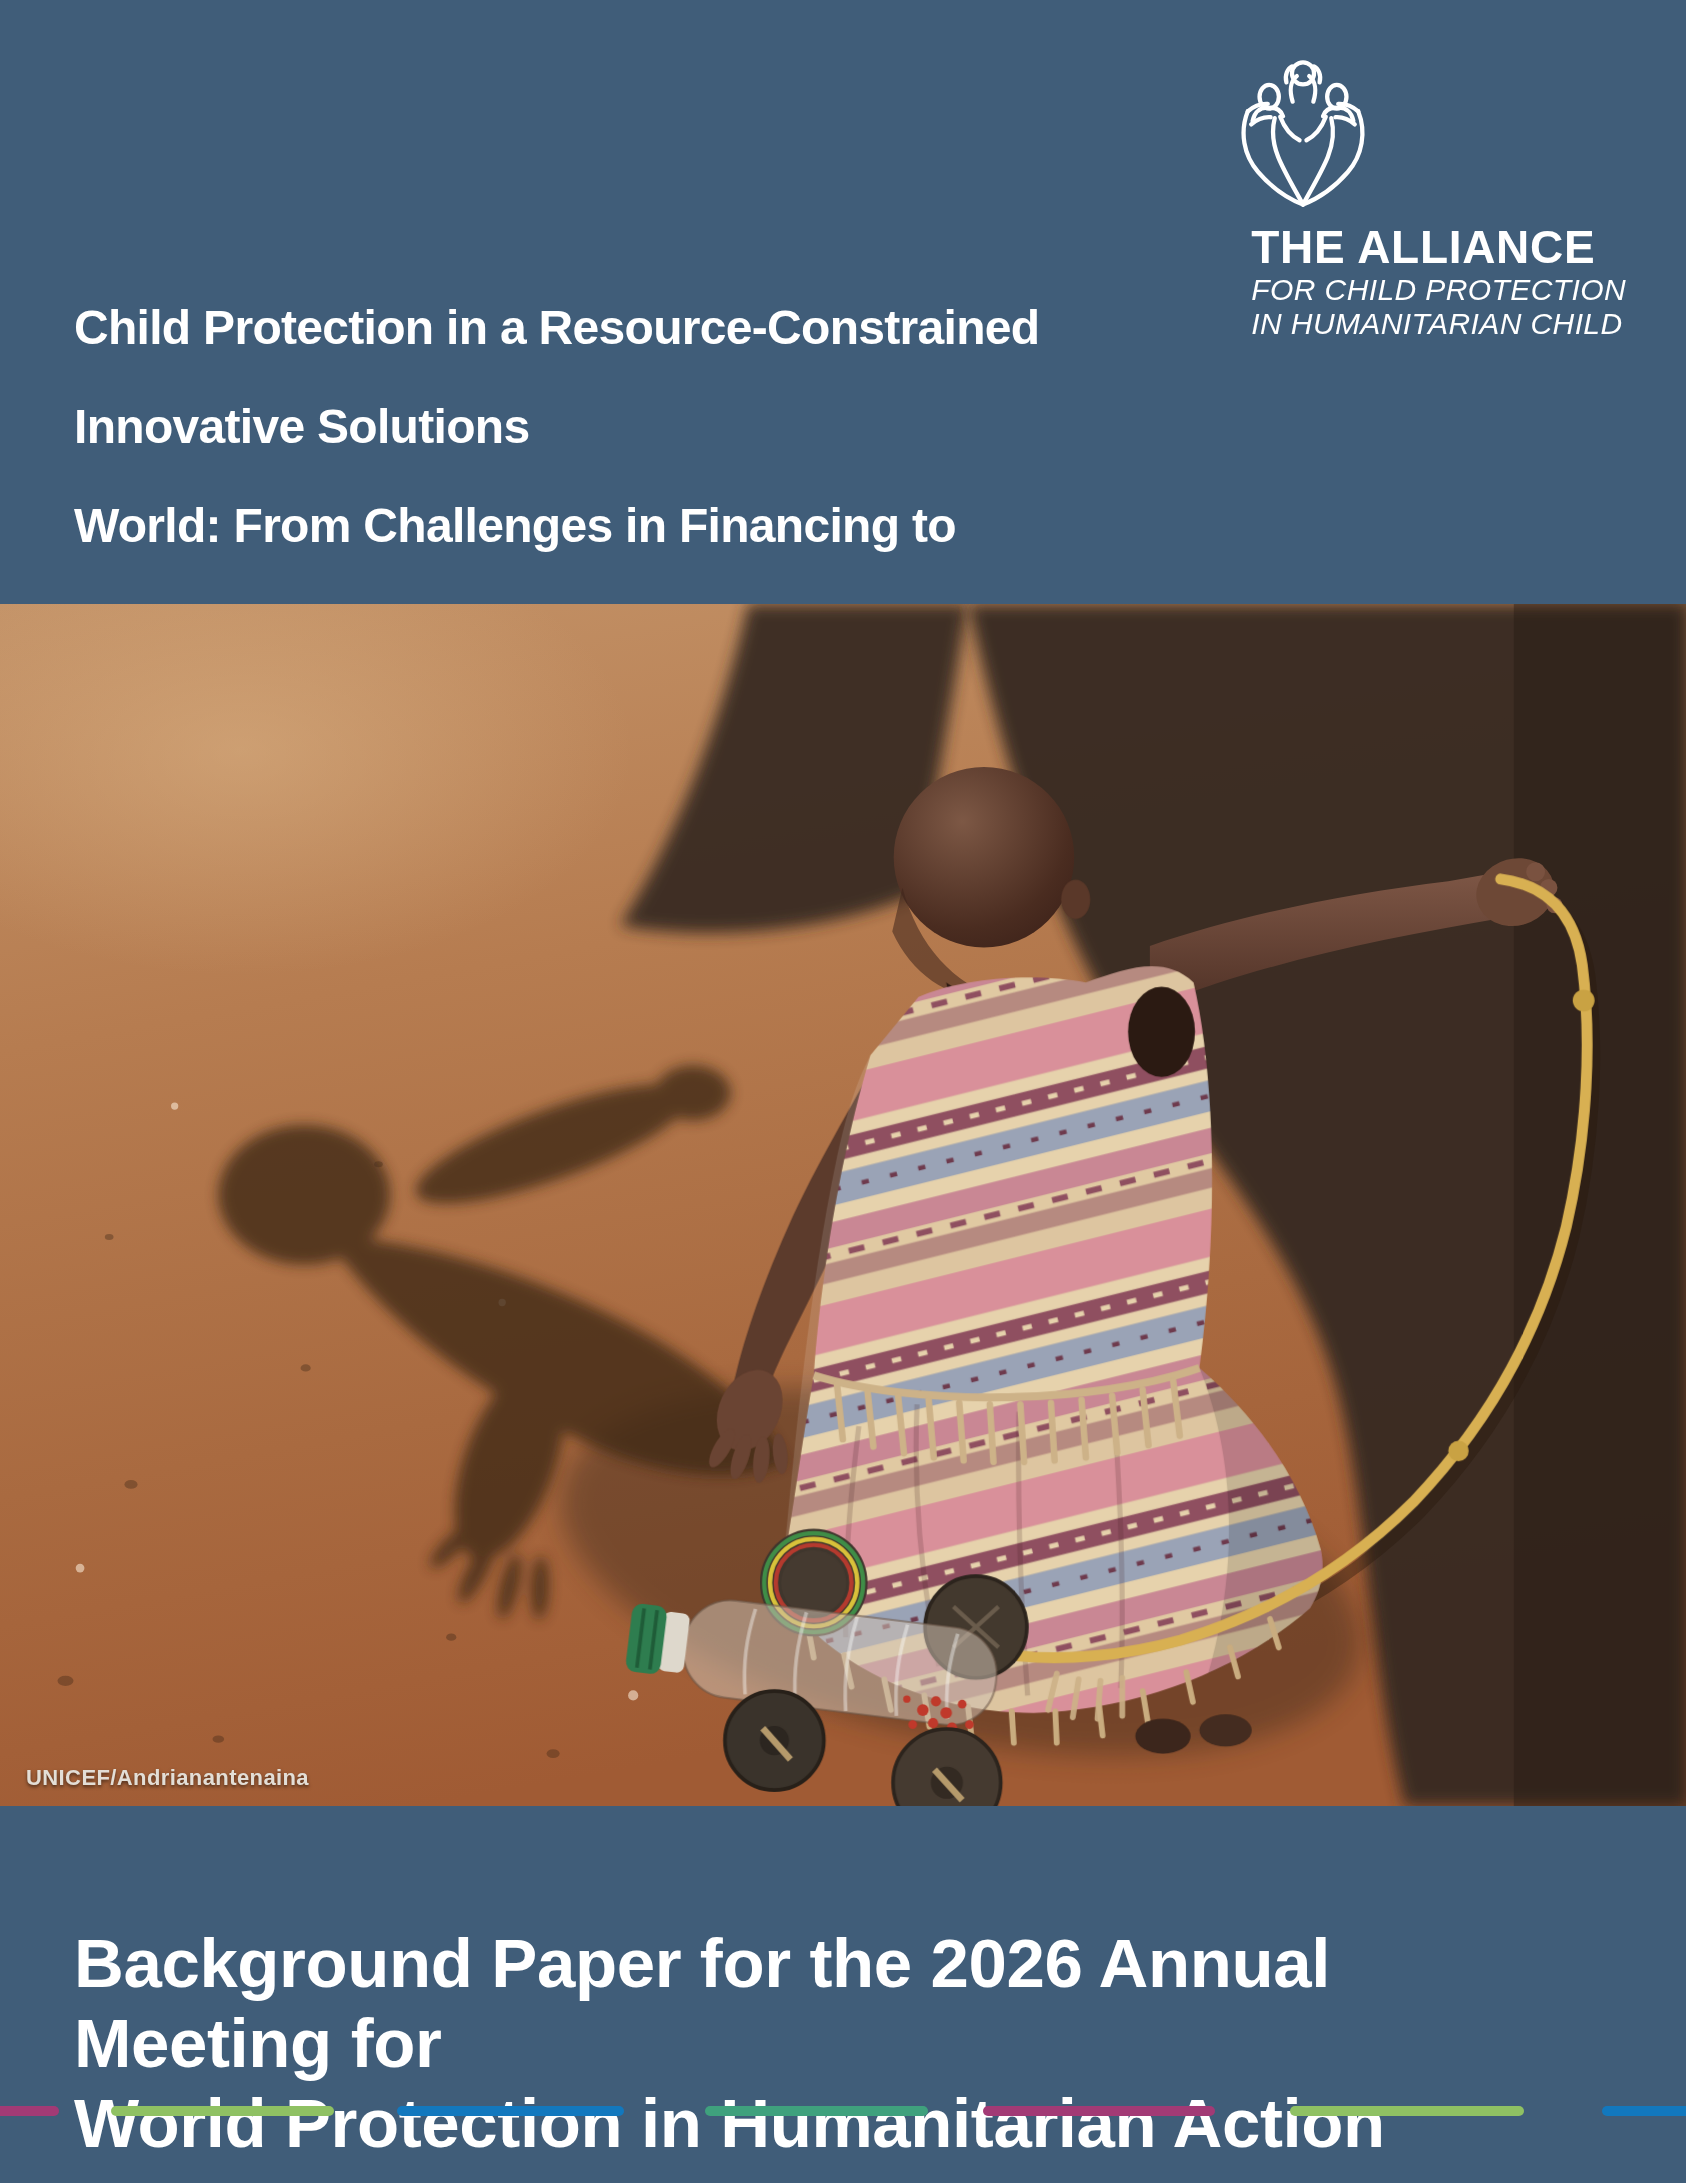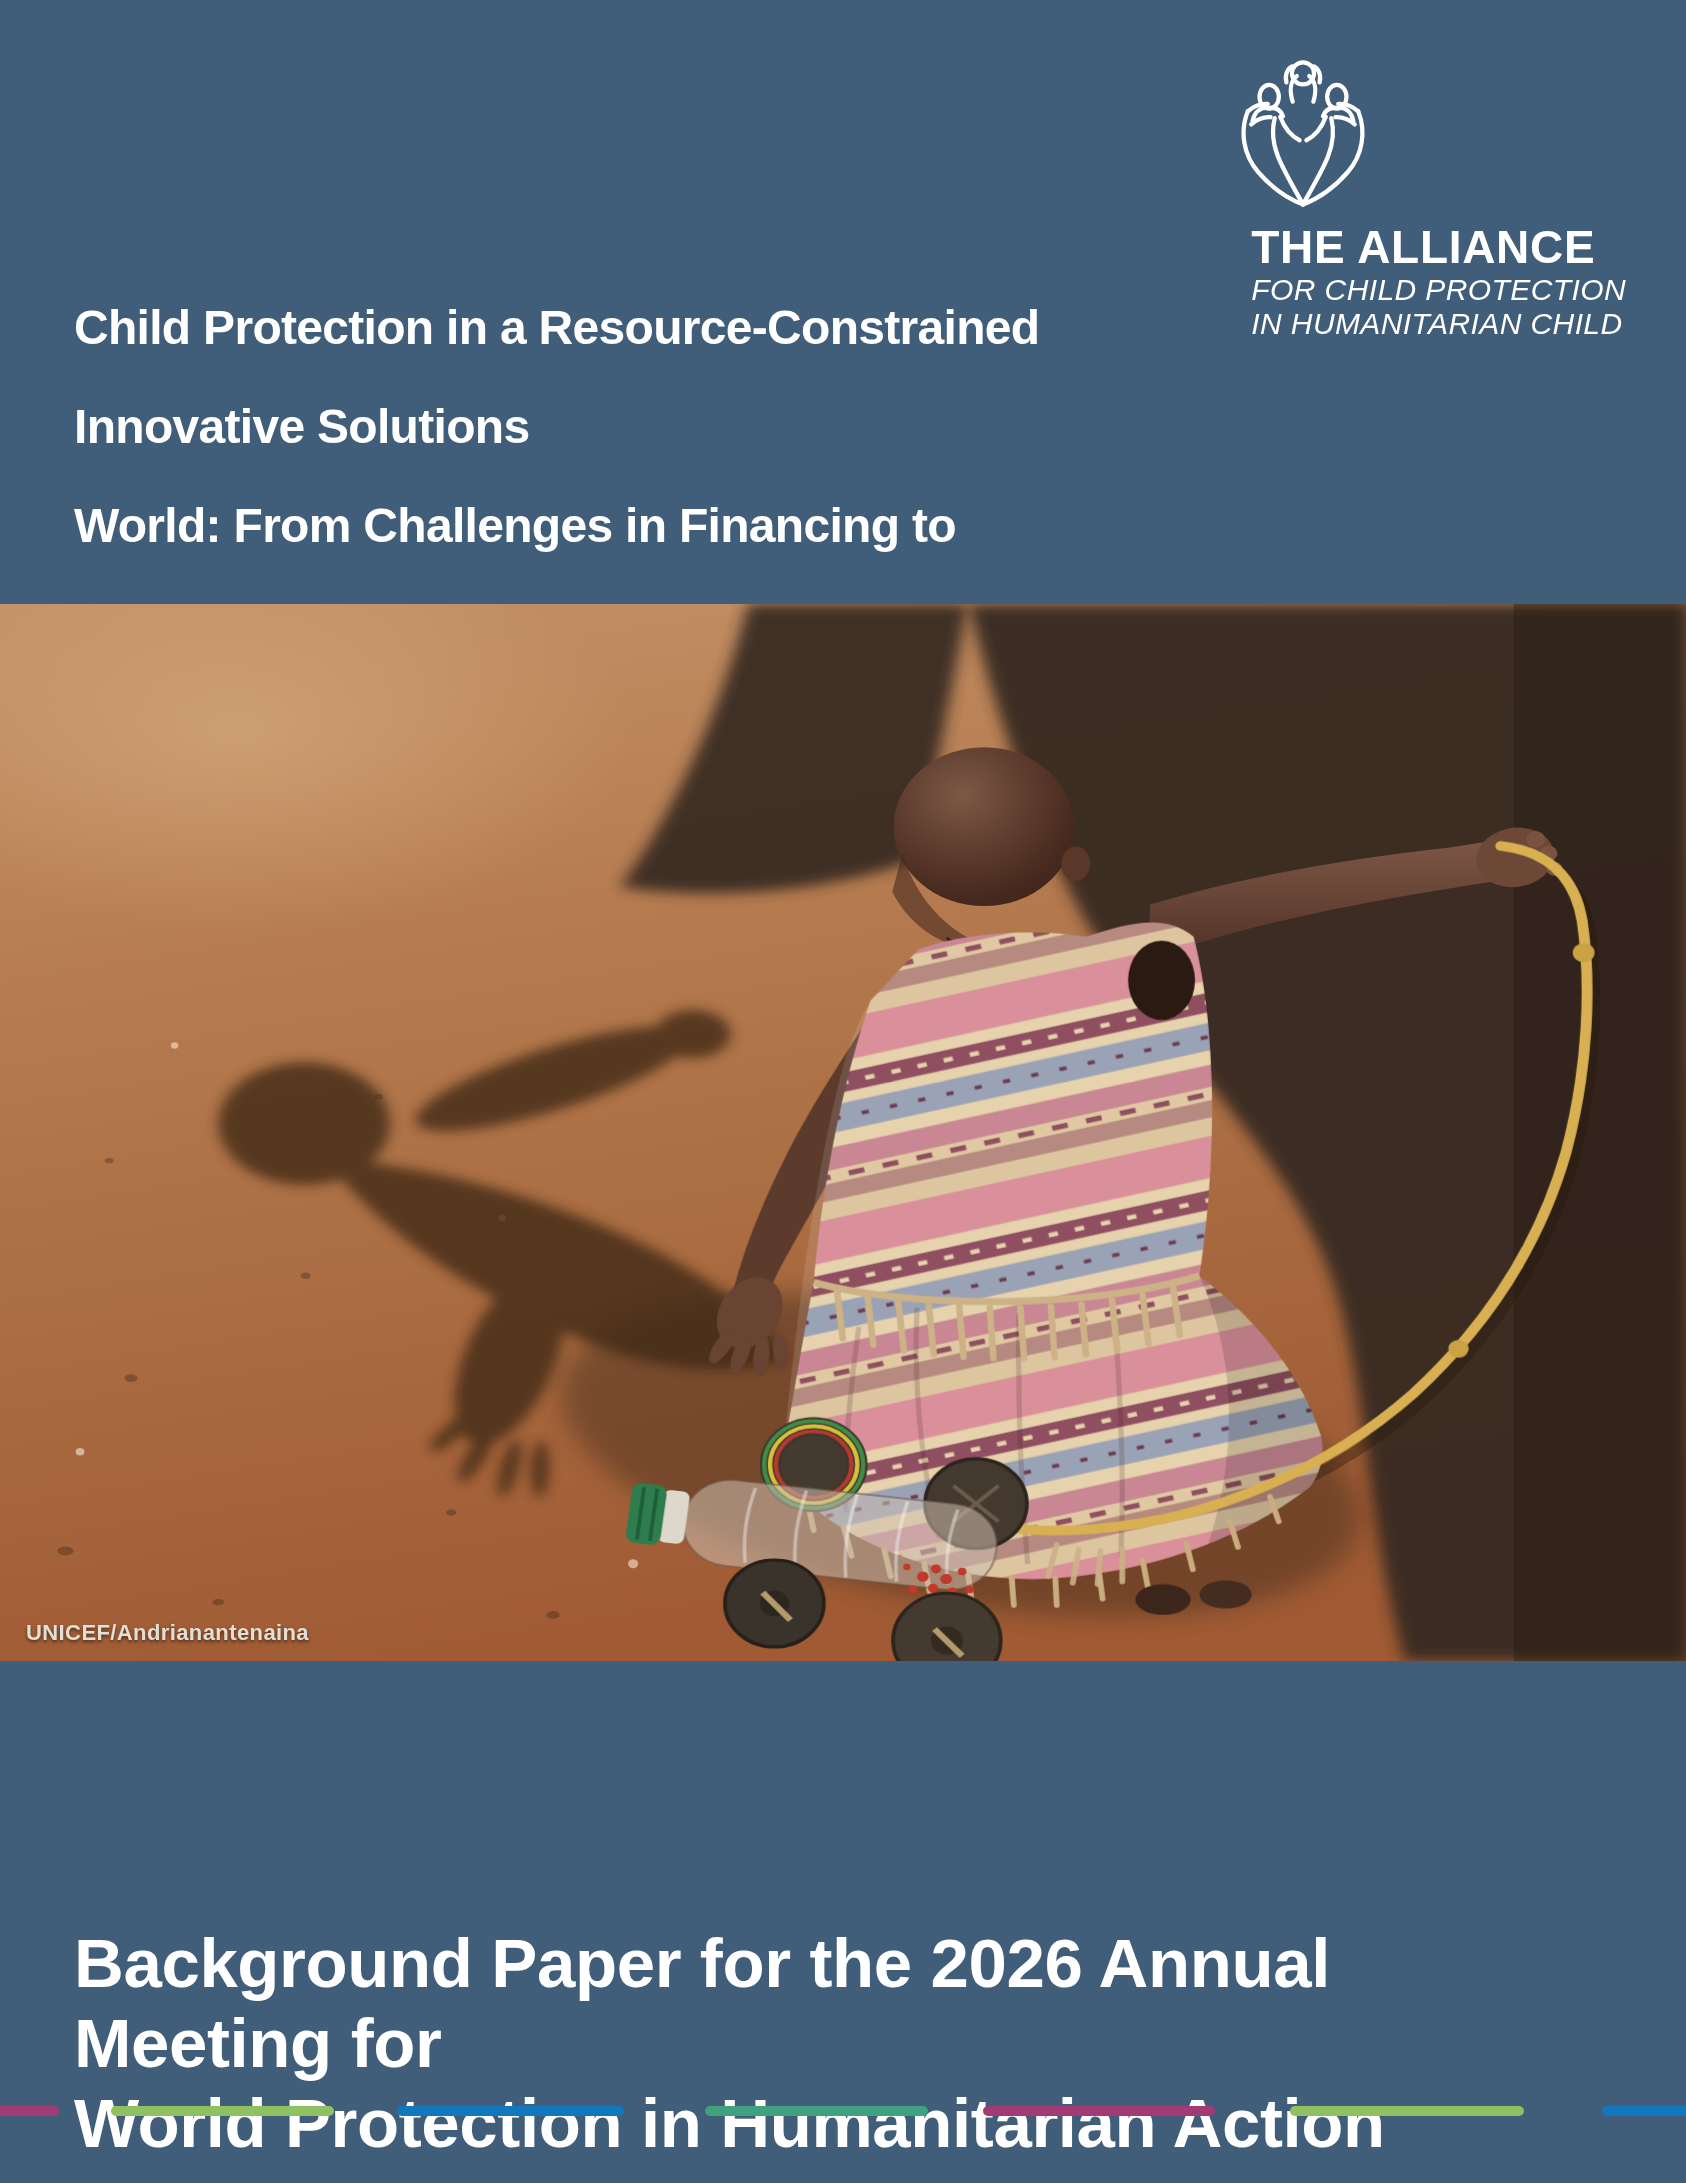--- a/index.html
+++ b/index.html
@@ -29,21 +29,21 @@
     font-style:italic;
   }
   
   .title{
     position:absolute;left:74px;top:246px;width:1557px;
     color:var(--text-white,#fff);font-weight:bold;
     font-size:48px;line-height:99px;letter-spacing:-0.7px;
   }
   
   .photo{
-    position:absolute;left:0;top:604px;width:1687px;height:1057px;
+    position:absolute;left:0;top:604px;width:1687px;height:1202px;
     margin:0;overflow:hidden;background:#404040;
   }
   .photo svg{display:block;width:100%;height:100%;}
   .credit{
     position:absolute;left:26px;bottom:14.6px;
     font-size:22px;font-weight:bold;color:#e3ded6;
     text-shadow:0 1.5px 3.6px rgba(0,0,0,.55);
     letter-spacing:0.4px;
   }
   

